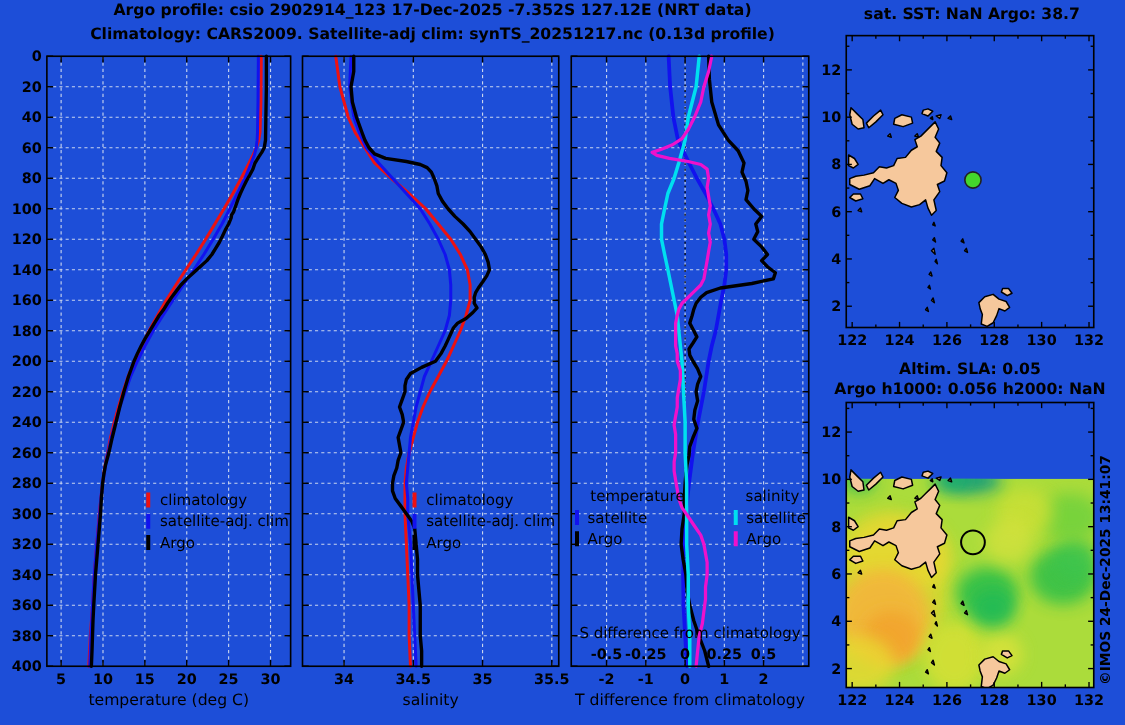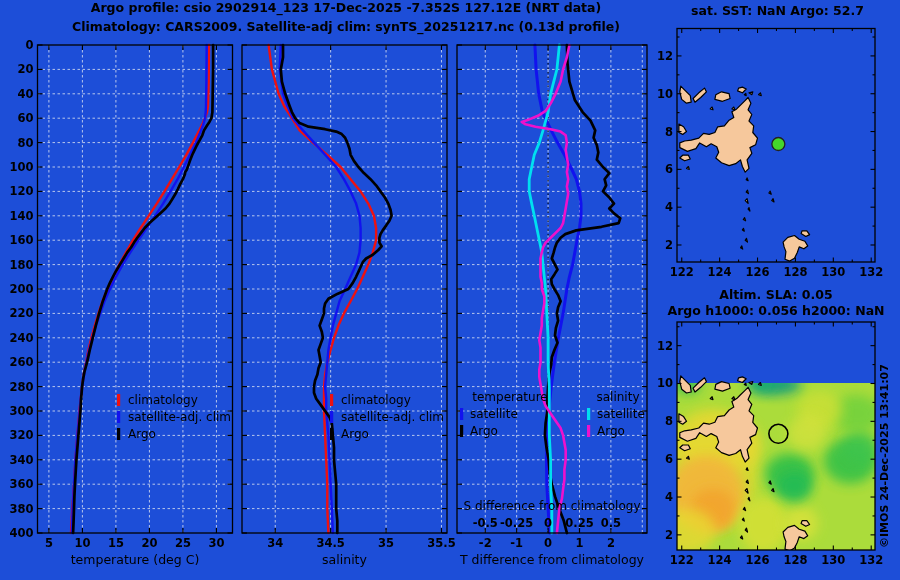--- a/index.html
+++ b/index.html
@@ -8,21 +8,21 @@
   .ttl{position:absolute;text-align:center;font-weight:bold;font-size:12.5px;color:#000;white-space:nowrap;}
   #chart{position:absolute;left:0;top:0;}
   svg text{font-family:"DejaVu Sans","Liberation Sans",sans-serif;}
 </style>
 </head>
 <body>
 
 <div class="stage">
   <div class="ttl" style="left:0;top:3;width:692px;">Argo profile: csio 2902914_123 17-Dec-2025 -7.352S 127.12E (NRT data)</div>
   <div class="ttl" style="left:0;top:19px;width:692px;">Climatology: CARS2009. Satellite-adj clim: synTS_20251217.nc (0.13d profile)</div>
-  <div class="ttl" style="left:655px;top:3px;width:245px;">sat. SST: NaN Argo: 52.7</div>
+  <div class="ttl" style="left:655px;top:3px;width:245px;">sat. SST: NaN Argo: 38.7</div>
   <div class="ttl" style="left:646px;top:287px;width:260px;">Altim. SLA: 0.05</div>
   <div class="ttl" style="left:646px;top:303px;width:260px;">Argo h1000: 0.056 h2000: NaN</div>
   <svg id="chart" width="900" height="580">
       <g>
         <line x1="48.89175257731959" y1="45" x2="48.89175257731959" y2="533" stroke="#c9d5ee" stroke-width="0.9" stroke-dasharray="2.5,2.5"></line>
         <line x1="82.39690721649484" y1="45" x2="82.39690721649484" y2="533" stroke="#c9d5ee" stroke-width="0.9" stroke-dasharray="2.5,2.5"></line>
         <line x1="115.90206185567011" y1="45" x2="115.90206185567011" y2="533" stroke="#c9d5ee" stroke-width="0.9" stroke-dasharray="2.5,2.5"></line>
         <line x1="149.4072164948454" y1="45" x2="149.4072164948454" y2="533" stroke="#c9d5ee" stroke-width="0.9" stroke-dasharray="2.5,2.5"></line>
         <line x1="182.91237113402062" y1="45" x2="182.91237113402062" y2="533" stroke="#c9d5ee" stroke-width="0.9" stroke-dasharray="2.5,2.5"></line>
         <line x1="216.41752577319588" y1="45" x2="216.41752577319588" y2="533" stroke="#c9d5ee" stroke-width="0.9" stroke-dasharray="2.5,2.5"></line>

